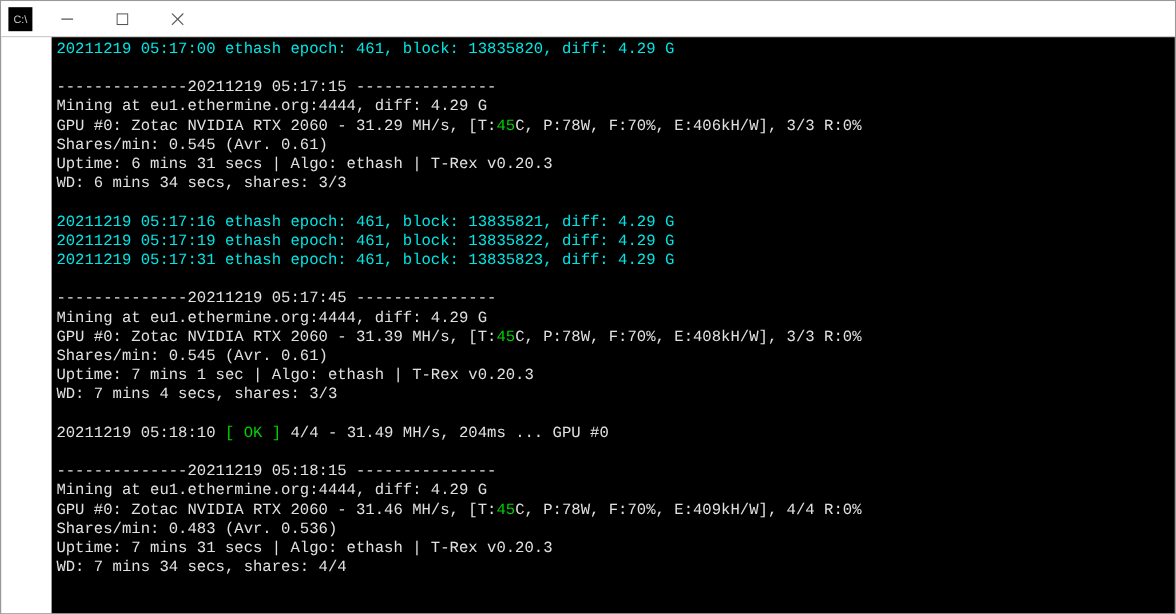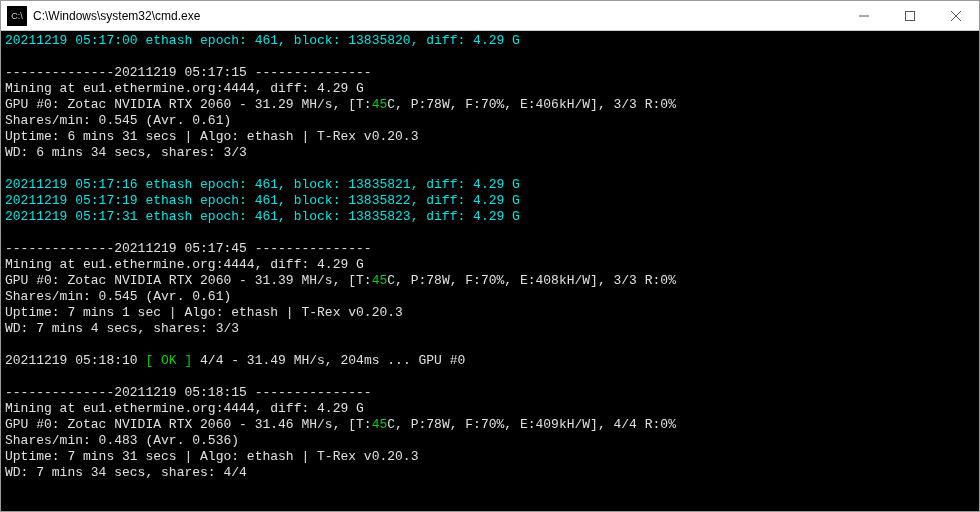--- a/index.html
+++ b/index.html
@@ -49,32 +49,32 @@
 
   .console {
     flex: 1;
     background: #000;
     color: #ccc;
     padding: 2px 4px;
     font-size: 13px;
     line-height: 16px;
     white-space: pre;
     overflow: hidden;
+    margin-left: 42px;
   }
   .cyan { color: #00e5e5; }
   .green { color: #00d000; }
   .white { color: #e0e0e0; }
 </style>
 </head>
 <body>
 
 <div class="window">
   <div class="titlebar">
     <div class="icon-wrap">C:\</div>
-    <div class="title">C:\Windows\system32\cmd.exe</div>
     <div class="controls">
       <div class="ctrl">
         <svg viewBox="0 0 10 10">
             <line x1="0" y1="5" x2="10" y2="5" stroke="currentColor" stroke-width="1"></line>
           </svg>
       </div>
       <div class="ctrl">
         <svg viewBox="0 0 10 10">
             <rect x="0.5" y="0.5" width="9" height="9" fill="none" stroke="currentColor" stroke-width="1"></rect>
           </svg>

